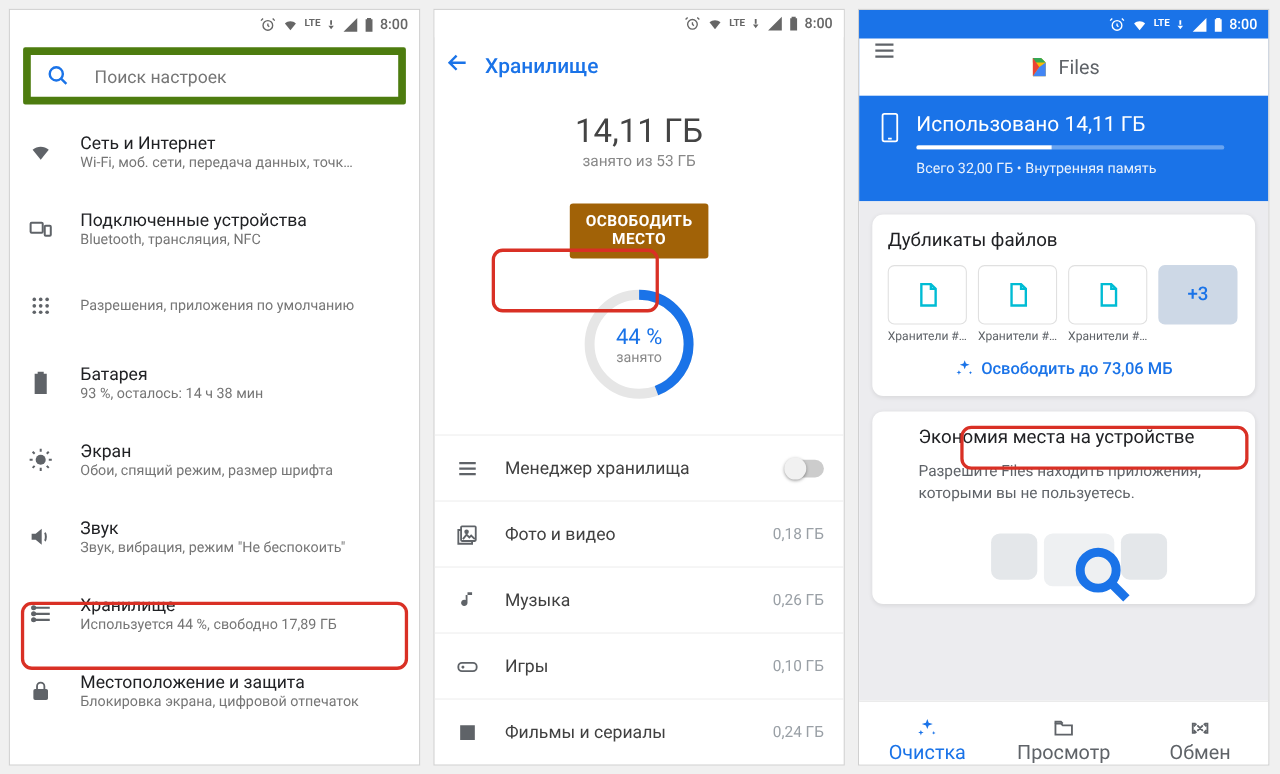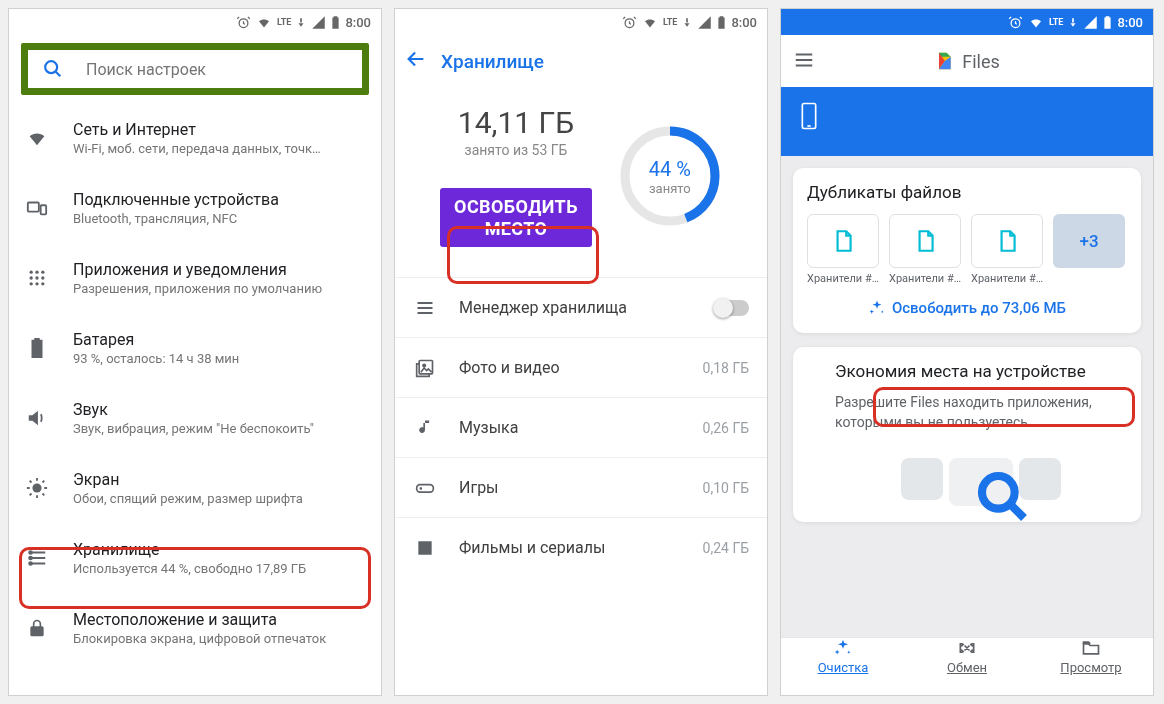--- a/index.html
+++ b/index.html
@@ -81,30 +81,31 @@
     font-size: 19px;
     font-weight: 500;
     color: #1a73e8;
   }
   .storage-hero {
     display:flex;
     align-items:center;
     justify-content:center;
     gap: 26px;
     padding: 18px 10px 30px;
+    flex-direction: column;
   }
   .shero-left { text-align:center; }
   .shero-big { font-size: 30px; color:#444; }
   .shero-sub { font-size: 14px; color:#888; margin-top:2px; }
   .free-btn {
     margin-top: 30px;
     display:inline-block;
-    background:#6d28d9;
+    background:#a16207;
     color:#fff;
-    font-size:18px;
+    font-size:14px;
     font-weight:700;
     letter-spacing:.4px;
     padding: 8px 14px;
     border-radius:3px;
     text-align:center;
     line-height:1.2;
   }
   .ring {
     width: 104px; height:104px;
     position:relative;
@@ -135,21 +136,20 @@
     width:20px; height:20px; border-radius:50%;
     background:#f1f1f1; box-shadow:0 1px 3px rgba(0,0,0,.4);
   }
 
   
   .files-top { background:#1a73e8; color:#fff; }
   .files-appbar {
     background:#fff;
     height: 52px;
     display:flex;
-    align-items:center;
     padding: 0 12px;
     color:#5f6368;
     gap: 0;
   }
   .files-appbar .brand {
     flex:1; display:flex; justify-content:center; align-items:center; gap:8px;
     font-size:18px; color:#5f6368;
   }
   .files-usage {
     padding: 14px 18px 22px;
@@ -225,25 +225,24 @@
   }
   .bottomnav {
     height:58px;
     border-top:1px solid #e6e6e6;
     display:flex;
     background:#fff;
   }
   .bn-item {
     flex:1;
     display:flex; flex-direction:column;
-    align-items:center; justify-content:flex-start;
-    font-size:13px;
+    align-items:center; justify-content:flex-end;
+    font-size:18px;
     color:#5f6368;
     gap:2px;
-    text-decoration:underline;
   }
   .bn-item.active { color:#1a73e8; }
 </style>
 </head>
 <body>
 
 <div class="wrap">
 
   <div class="phone">
     <div class="statusbar dark">
@@ -317,57 +316,56 @@
               <circle cx="19" cy="5" r="2"></circle>
               <circle cx="5" cy="12" r="2"></circle>
               <circle cx="12" cy="12" r="2"></circle>
               <circle cx="19" cy="12" r="2"></circle>
               <circle cx="5" cy="19" r="2"></circle>
               <circle cx="12" cy="19" r="2"></circle>
               <circle cx="19" cy="19" r="2"></circle>
             </svg>
           </div>
         <div class="txt">
-            <div class="title">Приложения и уведомления</div>
             <div class="sub">Разрешения, приложения по умолчанию</div>
           </div>
       </div>
       <div class="srow">
         <div class="ico">
             <svg width="14" height="22" viewBox="0 0 14 24" fill="currentColor">
               <path d="M4 1h6v2h3v20H1V3h3z"></path>
             </svg>
           </div>
         <div class="txt">
             <div class="title">Батарея</div>
             <div class="sub">93 %, осталось: 14 ч 38 мин</div>
+          </div>
+      </div>
+      <div class="srow">
+        <div class="ico">
+            <svg width="22" height="22" viewBox="0 0 24 24" fill="currentColor">
+              <circle cx="12" cy="12" r="5"></circle>
+              <path d="M12 1v3M12 20v3M1 12h3M20 12h3M4 4l2 2M18 18l2 2M4 20l2-2M18 6l2-2" stroke="currentColor" stroke-width="2"></path>
+            </svg>
+          </div>
+        <div class="txt">
+            <div class="title">Экран</div>
+            <div class="sub">Обои, спящий режим, размер шрифта</div>
           </div>
       </div>
       <div class="srow">
         <div class="ico">
             <svg width="22" height="22" viewBox="0 0 24 24" fill="currentColor">
               <path d="M3 9v6h4l6 5V4L7 9H3z"></path>
               <path d="M16 8c1.5 1 1.5 7 0 8" fill="none" stroke="currentColor" stroke-width="2"></path>
             </svg>
           </div>
         <div class="txt">
             <div class="title">Звук</div>
             <div class="sub">Звук, вибрация, режим "Не беспокоить"</div>
-          </div>
-      </div>
-      <div class="srow">
-        <div class="ico">
-            <svg width="22" height="22" viewBox="0 0 24 24" fill="currentColor">
-              <circle cx="12" cy="12" r="5"></circle>
-              <path d="M12 1v3M12 20v3M1 12h3M20 12h3M4 4l2 2M18 18l2 2M4 20l2-2M18 6l2-2" stroke="currentColor" stroke-width="2"></path>
-            </svg>
-          </div>
-        <div class="txt">
-            <div class="title">Экран</div>
-            <div class="sub">Обои, спящий режим, размер шрифта</div>
           </div>
       </div>
       <div class="srow">
         <div class="ico">
             <svg width="22" height="22" viewBox="0 0 24 24" fill="none" stroke="currentColor" stroke-width="2.2">
               <path d="M3 6h18M3 12h18M3 18h18"></path>
               <circle cx="5" cy="6" r="1.4" fill="currentColor"></circle>
               <circle cx="5" cy="12" r="1.4" fill="currentColor"></circle>
               <circle cx="5" cy="18" r="1.4" fill="currentColor"></circle>
             </svg>
@@ -553,20 +551,27 @@
             </svg>
           <span>Files</span>
         </div>
         <span style="width:22px"></span>
       </div>
       <div class="files-usage">
         <span><svg width="20" height="30" viewBox="0 0 24 36" fill="none" stroke="#fff" stroke-width="2">
               <rect x="4" y="3" width="16" height="30" rx="2"></rect>
               <path d="M10 30h4"></path>
             </svg></span>
+        <div>
+          <div class="fu-title">Использовано 14,11 ГБ</div>
+          <div class="fu-bar">
+              <div></div>
+            </div>
+          <div class="fu-sub">Всего 32,00 ГБ • Внутренняя память</div>
+        </div>
       </div>
     </div>
 
     <div class="files-body">
       <div class="card">
         <div class="card-title">Дубликаты файлов</div>
         <div class="dup-row">
           <div class="dup-item">
             <div class="dup-thumb">
                 <svg width="26" height="26" viewBox="0 0 24 24" fill="none" stroke="#00bcd4" stroke-width="2">
@@ -625,30 +630,30 @@
 
     <div class="bottomnav">
       <div class="bn-item active">
         <svg width="20" height="20" viewBox="0 0 24 24" fill="#1a73e8">
             <path d="M12 2l1.5 4L18 7.5 13.5 9 12 13l-1.5-4L6 7.5 10.5 6zM5 14l.8 2L8 16.8 5.8 17.6 5 20l-.8-2.4L2 16.8 4.2 16zM19 15l.6 1.6L21 17.2l-1.4.6L19 19l-.6-1.2-1.4-.6 1.4-.6z"></path>
           </svg>
         <span>Очистка</span>
       </div>
       <div class="bn-item">
         <svg width="20" height="20" viewBox="0 0 24 24" fill="none" stroke="#5f6368" stroke-width="2">
+            <path d="M3 7h6l2 2h10v10H3z"></path>
+            <path d="M3 7V5h6l2 2"></path>
+          </svg>
+        <span>Просмотр</span>
+      </div>
+      <div class="bn-item">
+        <svg width="20" height="20" viewBox="0 0 24 24" fill="none" stroke="#5f6368" stroke-width="2">
             <path d="M7 7h-3v10h3M17 17h3V7h-3M9 9l6 6M15 9l-6 6"></path>
             <path d="M8 7l-3 3M8 17l-3-3M16 7l3 3M16 17l3-3"></path>
           </svg>
         <span>Обмен</span>
       </div>
-      <div class="bn-item">
-        <svg width="20" height="20" viewBox="0 0 24 24" fill="none" stroke="#5f6368" stroke-width="2">
-            <path d="M3 7h6l2 2h10v10H3z"></path>
-            <path d="M3 7V5h6l2 2"></path>
-          </svg>
-        <span>Просмотр</span>
-      </div>
     </div>
 
     <div class="hl-red" style="left:92px; top:378px; width:262px; height:40px;"></div>
   </div>
 
 </div>
 
 </body></html>

